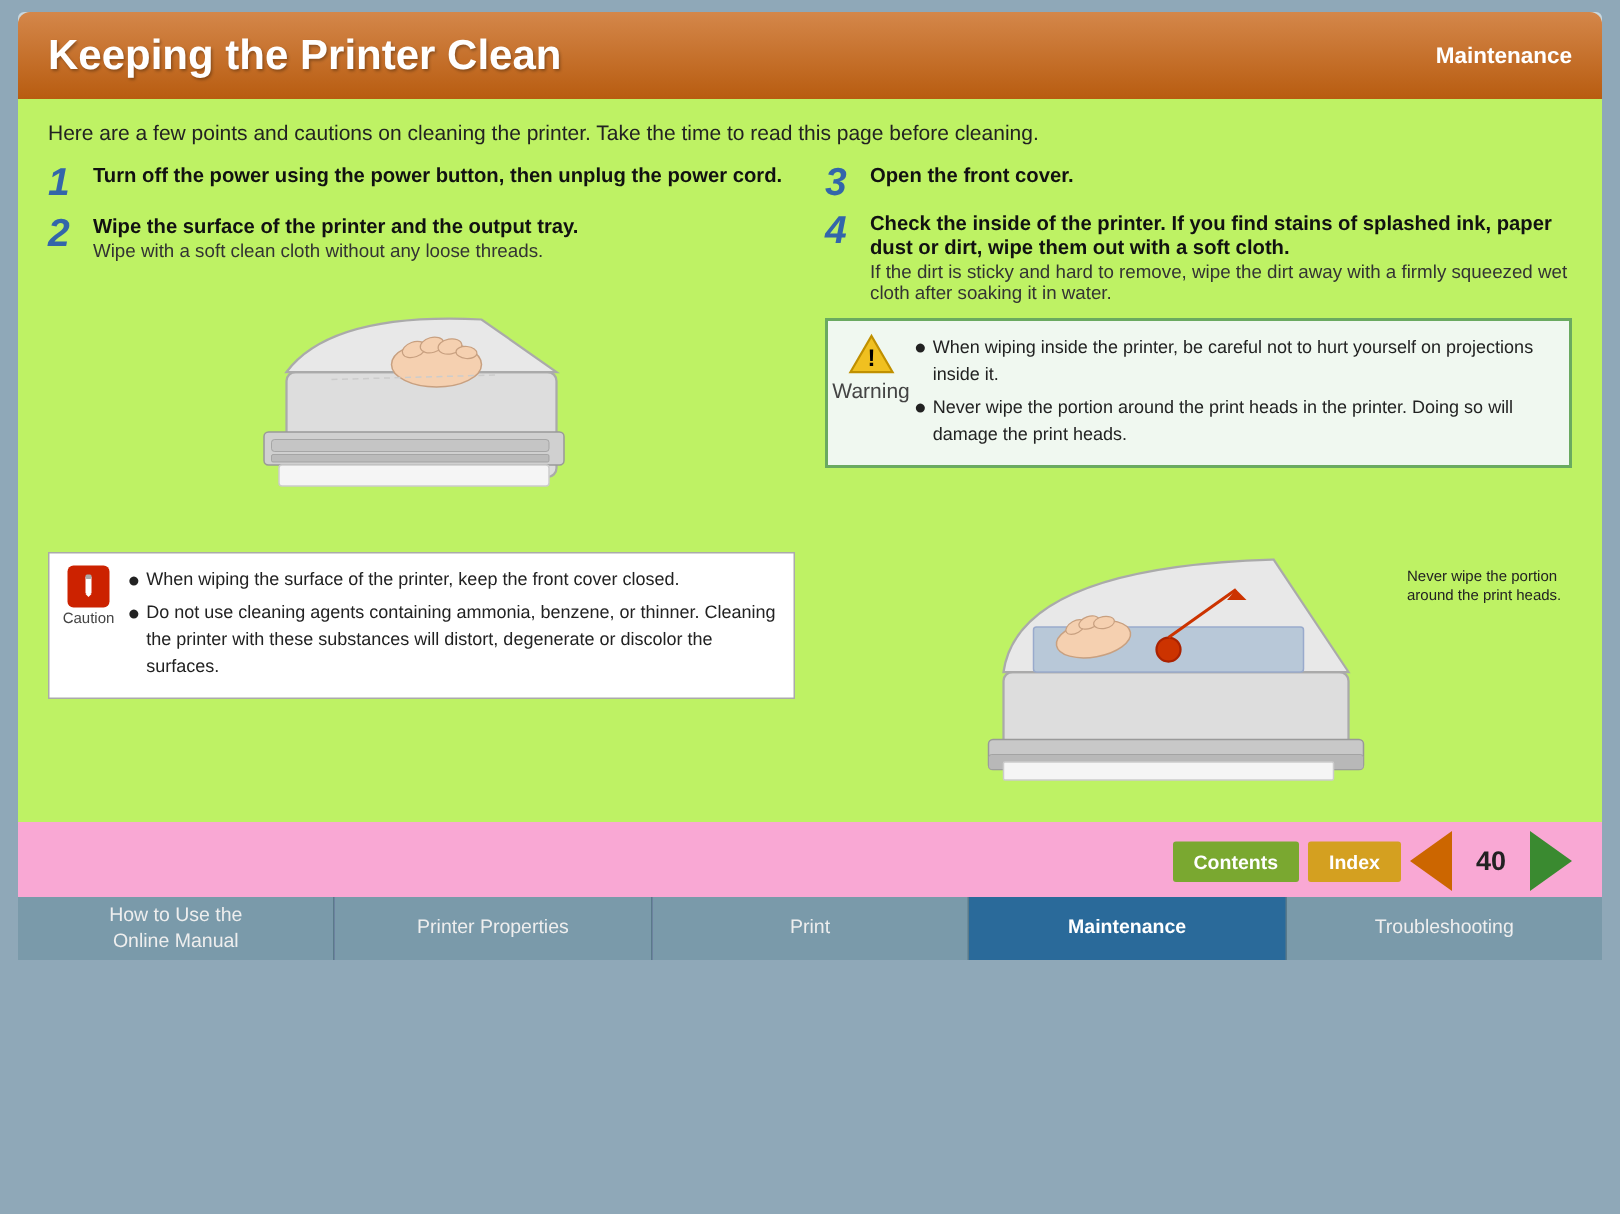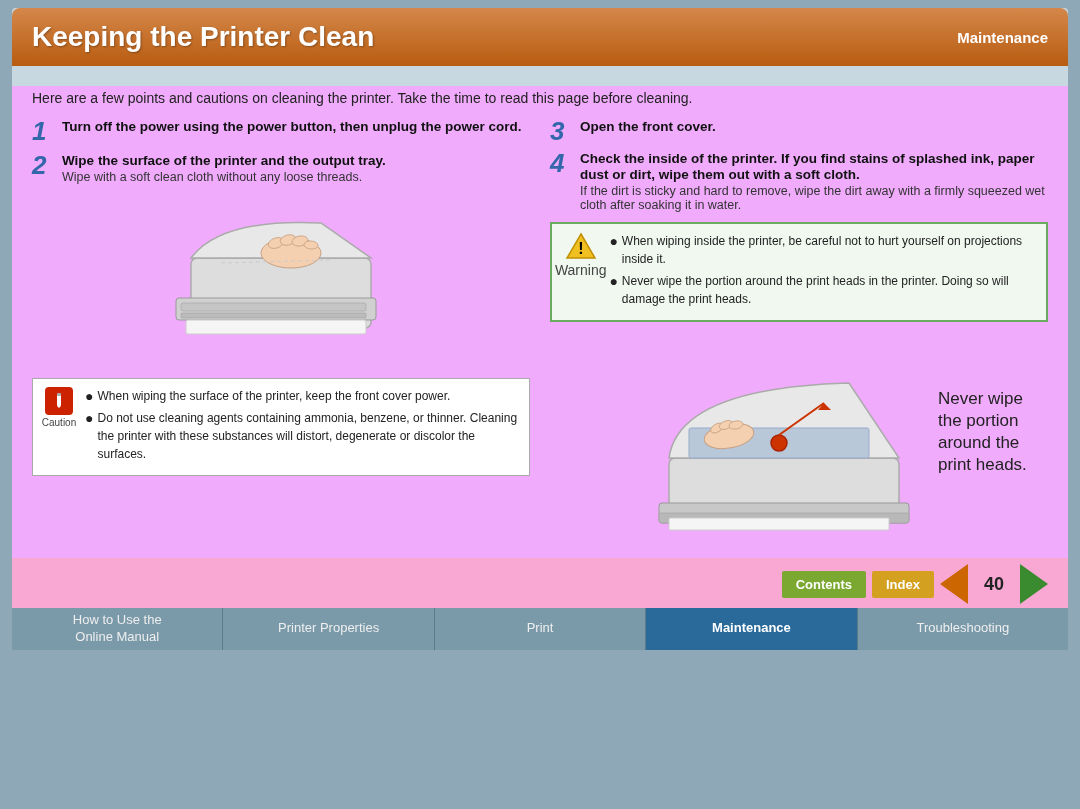--- a/index.html
+++ b/index.html
@@ -42,25 +42,24 @@
     }
     .header-subtitle {
       font-size: 15px;
       font-weight: bold;
       color: #fff;
     }
 
     
     .main-content {
       flex: 1;
-      padding: 4px 20px 10px;
-      background: #f0abfc;
-      display: flex;
-      flex-direction: column;
-      margin-top: 20px;
+      padding: 14px 20px 10px;
+      background: #bef264;
+      display: flex;
+      flex-direction: column;
     }
 
     .intro-text {
       font-size: 14px;
       color: #222;
       margin-bottom: 12px;
     }
 
     .two-columns {
       display: flex;
@@ -300,21 +299,21 @@
     
     .printer-svg-right {
       width: 300px;
       height: 220px;
     }
 
     .note-callout {
       position: absolute;
       right: 0;
       top: 60px;
-      font-size: 17px;
+      font-size: 10px;
       color: #222;
       max-width: 110px;
       text-align: left;
       line-height: 1.3;
     }
 
     .steps-34 {
       display: flex;
       flex-direction: column;
       gap: 6px;
@@ -384,21 +383,21 @@
                 <rect x="7" y="2" width="4" height="12" rx="1" fill="white"></rect>
                 <polygon points="9,16 7,14 11,14" fill="white"></polygon>
                 <rect x="7" y="1" width="4" height="3" rx="1" fill="#aaa"></rect>
               </svg>
             </div>
             <span class="caution-label">Caution</span>
           </div>
           <div class="caution-text">
             <div class="bullet-item">
               <span class="bullet-dot">●</span>
-              <span>When wiping the surface of the printer, keep the front cover power.</span>
+              <span>When wiping the surface of the printer, keep the front cover closed.</span>
             </div>
             <div class="bullet-item">
               <span class="bullet-dot">●</span>
               <span>Do not use cleaning agents containing ammonia, benzene, or thinner. Cleaning the printer with these substances will distort, degenerate or discolor the surfaces.</span>
             </div>
           </div>
         </div>
       </div>
 
       <div class="right-col">

